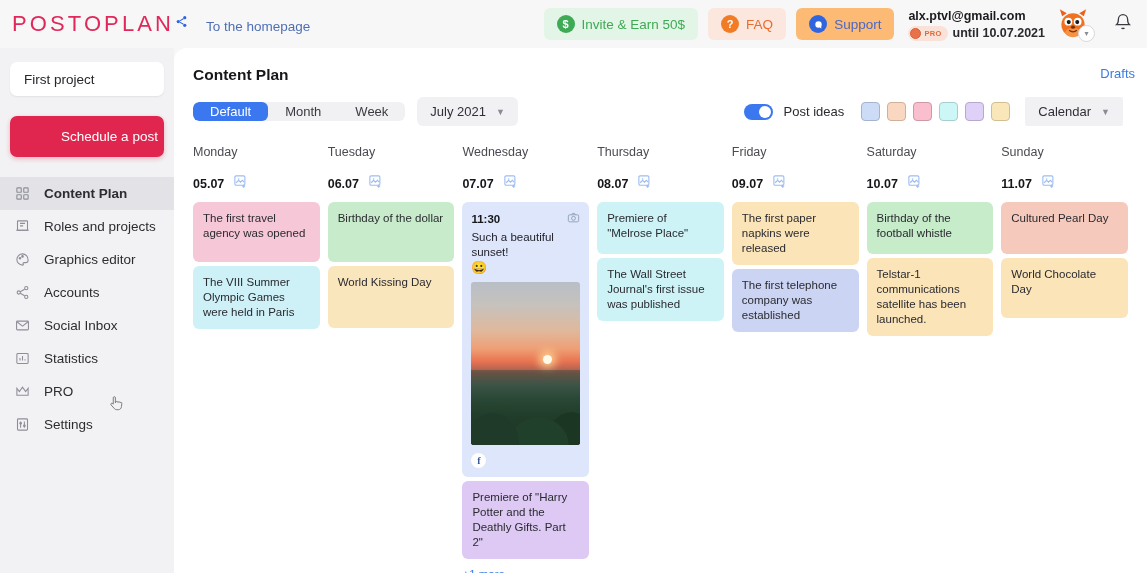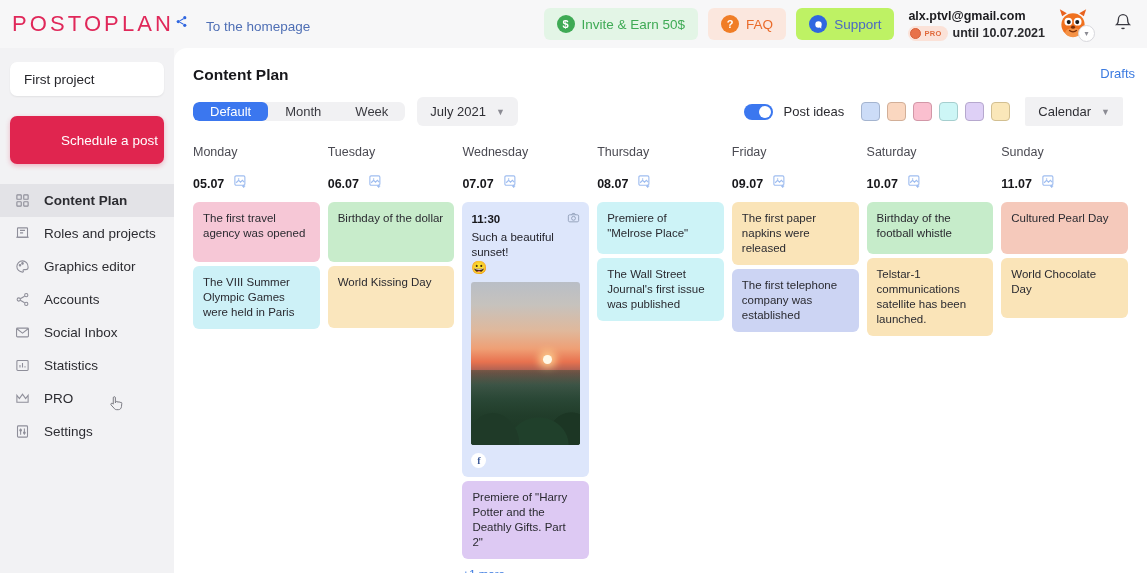--- a/index.html
+++ b/index.html
@@ -30,21 +30,21 @@
     margin-left: auto; display: flex; align-items: center; gap: 10px;
     margin-right: 14px;
   }
   .pill {
     display: flex; align-items: center; gap: 7px; height: 32px;
     padding: 0 13px; border-radius: 6px; font-size: 13.5px; cursor: pointer;
     white-space: nowrap;
   }
   .pill-invite { background: #e3f5e6; color: #3faa55; }
   .pill-faq { background: #fbe7de; color: #ea6b2a; }
-  .pill-support { background: #bef264; color: #4a68c4; }
+  .pill-support { background: #fdba74; color: #4a68c4; }
   .circ {
     width: 18px; height: 18px; border-radius: 50%; display: flex;
     align-items: center; justify-content: center; color: #fff;
     font-size: 11px; font-weight: bold; flex: none;
   }
   .circ-green { background: #3faa55; }
   .circ-orange { background: #f07d26; }
   .circ-blue { background: #2f66e0; }
 
   .account { display: flex; flex-direction: column; align-items: flex-start; margin-left: 4px; }
@@ -78,21 +78,21 @@
     position: absolute; left: 0; top: 48px; width: 174px; height: 525px;
     background: #f2f2f4;
   }
   .project-select {
     margin: 14px 10px 0 10px; height: 34px; background: #fff;
     border-radius: 7px; display: flex; align-items: center; padding: 0 14px;
     font-size: 13.5px; color: #26262b; box-shadow: 0 1px 2px rgba(0,0,0,.07);
     cursor: pointer;
   }
   .schedule-btn {
-    margin: 20px 10px 0 10px; height: 48px; background: #e0254f;
+    margin: 20px 10px 0 10px; height: 41px; background: #e0254f;
     border-radius: 7px; display: flex; align-items: center;
     justify-content: center; color: #fff; font-size: 13.5px;
     cursor: pointer; box-shadow: 0 2px 5px rgba(224,37,79,.3); padding-left: 45px;
   }
   .nav { margin-top: 20px; }
   .nav-item {
     height: 33px; display: flex; align-items: center; padding-left: 14px;
     gap: 13px; font-size: 13.5px; color: #2c2c31; cursor: pointer;
   }
   .nav-item.active { background: #e3e3e7; font-weight: 600; }

